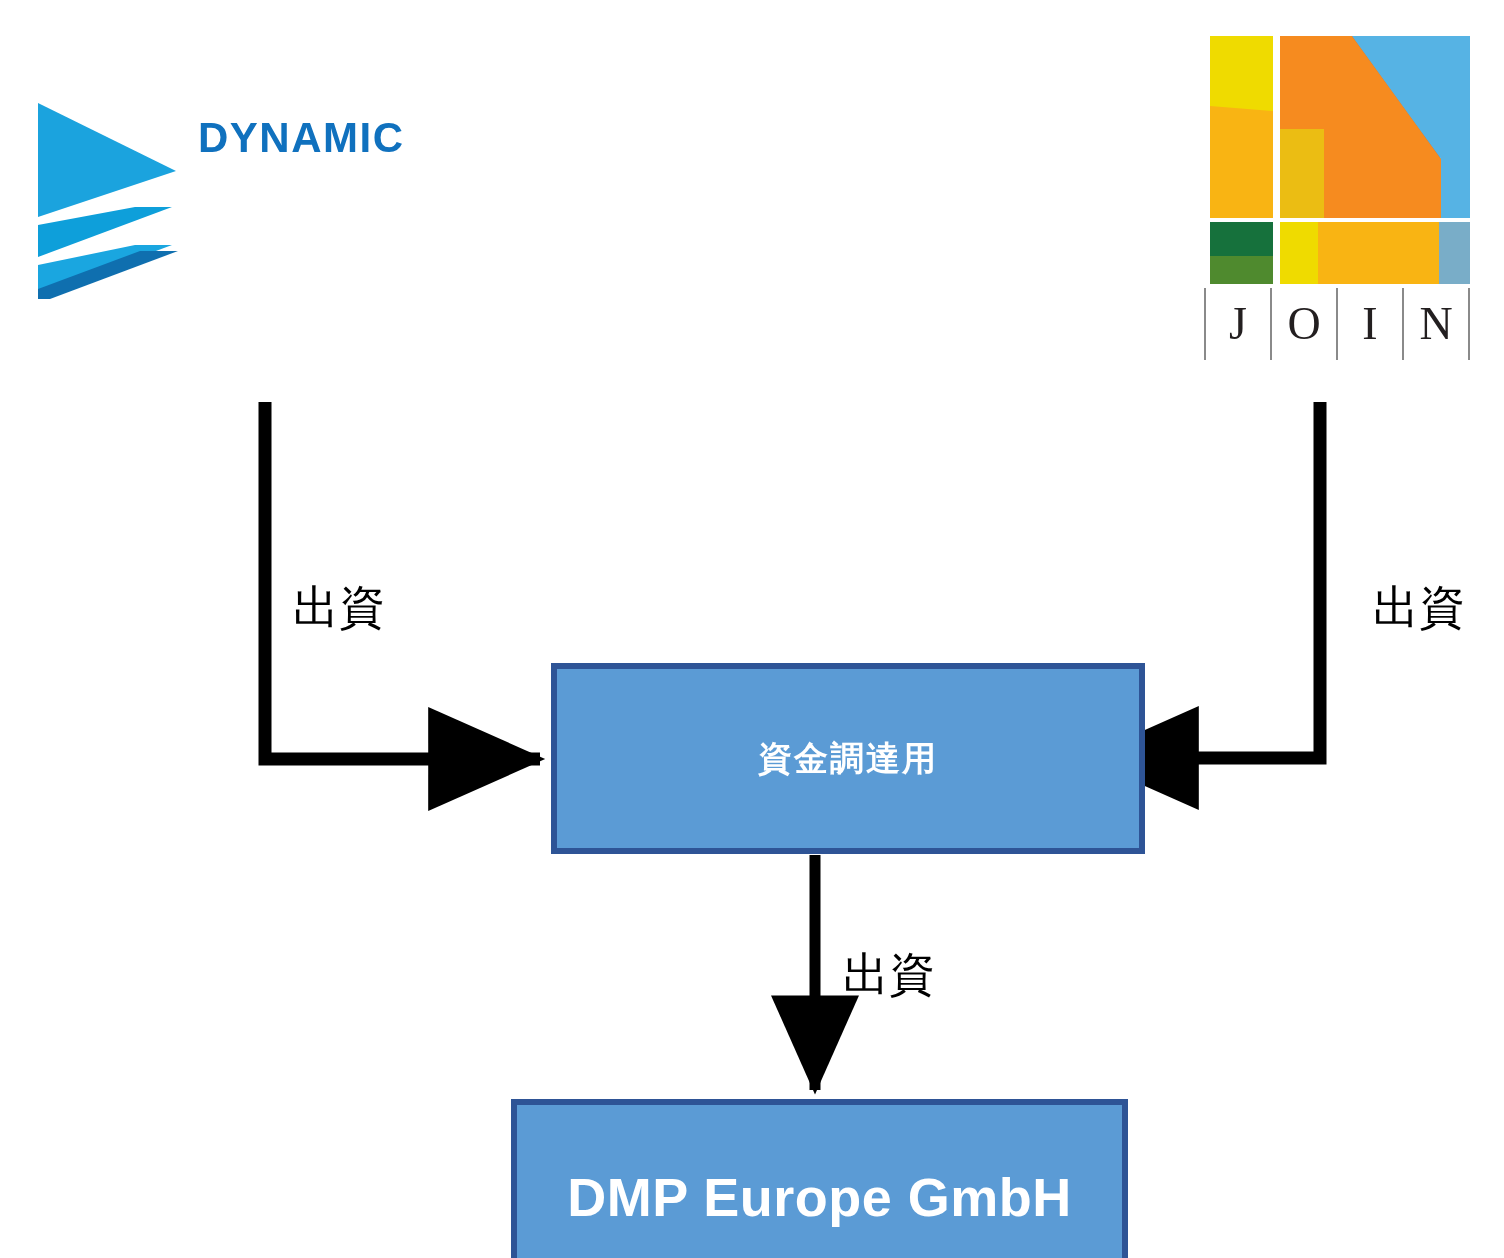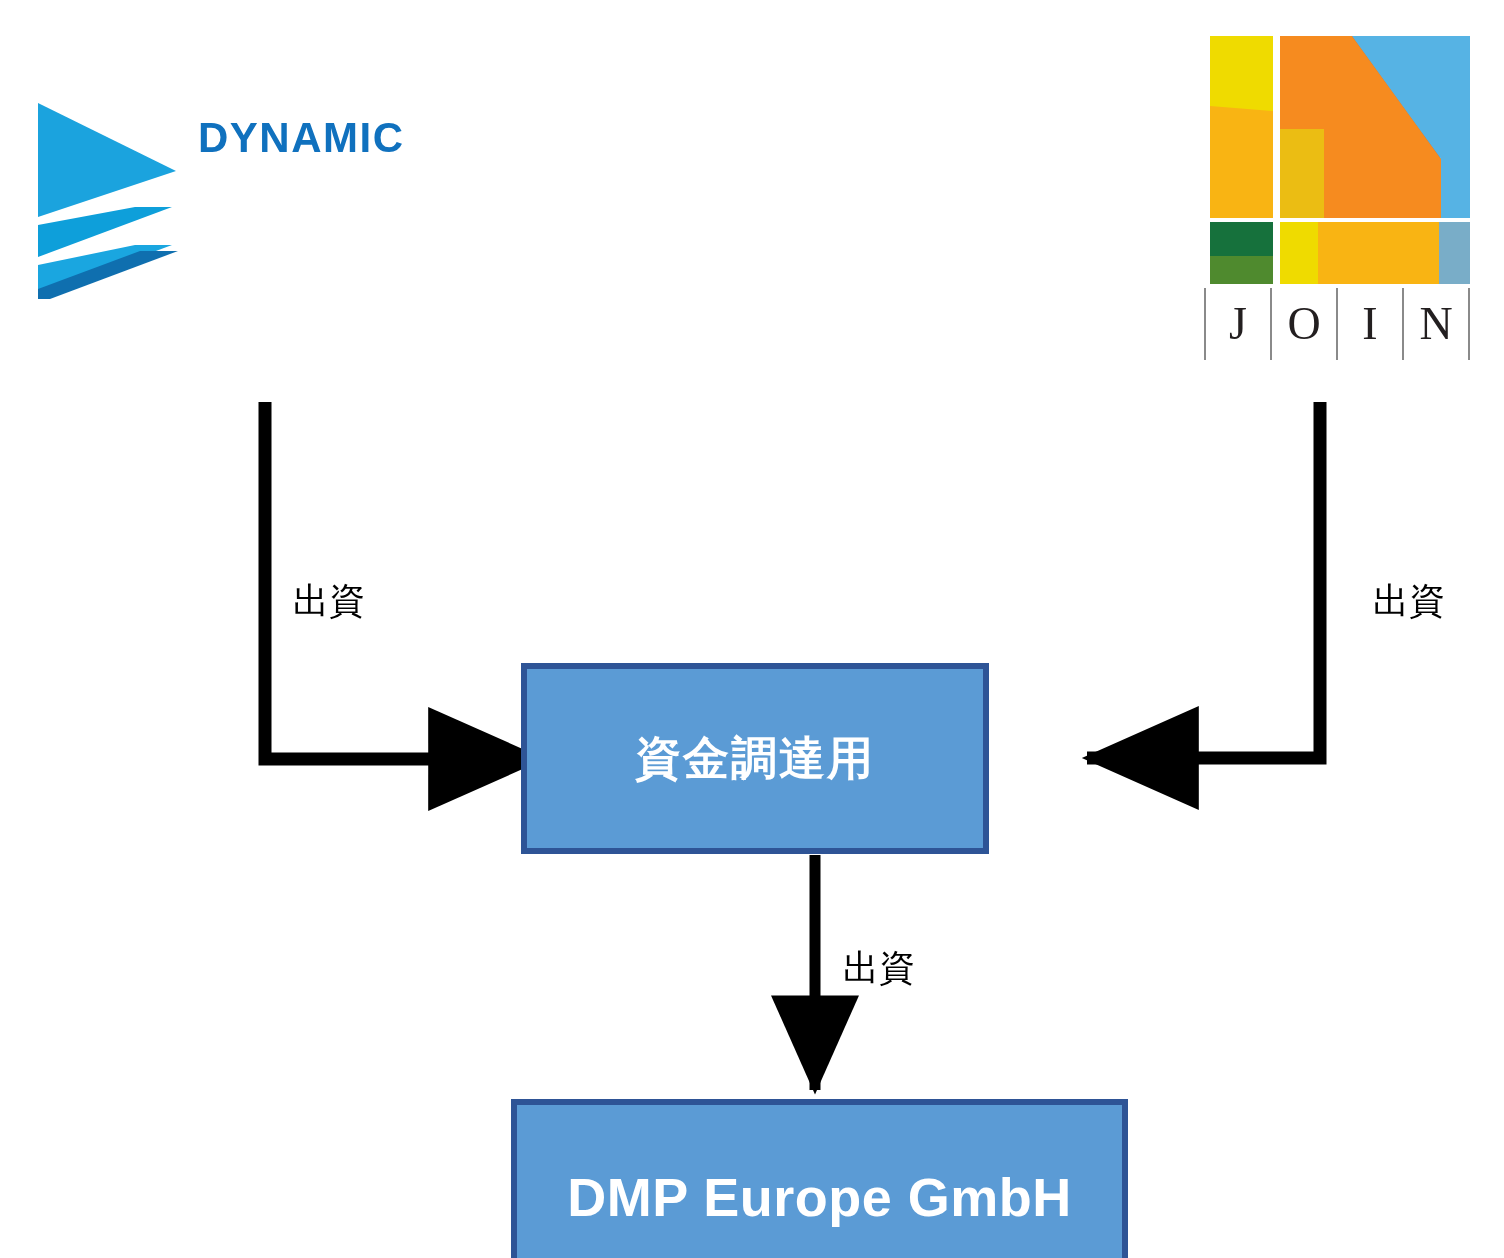--- a/index.html
+++ b/index.html
@@ -99,25 +99,25 @@
     background: #5B9BD5;
     border: 6px solid #2E5496;
     box-sizing: border-box;
     display: flex;
     align-items: center;
     justify-content: center;
     color: #ffffff;
     font-weight: 700;
   }
   #box-funding {
-    left: 521px;
+    left: 551px;
     top: 627px;
-    width: 468px;
+    width: 594px;
     height: 191px;
-    font-size: 46px;
+    font-size: 34px;
     letter-spacing: 2px;
   }
   #box-dmpeurope {
     left: 511px;
     top: 1063px;
     width: 617px;
     height: 195px;
     font-size: 54px;
     letter-spacing: 0.5px;
   }
@@ -127,21 +127,21 @@
     position: absolute;
     left: 0; top: 0;
     width: 1504px;
     height: 1258px;
     pointer-events: none;
   }
 
   
   .edge-label {
     position: absolute;
-    font-size: 36px;
+    font-size: 46px;
     color: #000000;
     white-space: nowrap;
     font-family: "DejaVu Sans", "Liberation Sans", sans-serif;
   }
   #label-left   { left: 293px;  top: 541px; }
   #label-right  { left: 1373px; top: 541px; }
   #label-center { left: 843px;  top: 908px; }
 </style>
 </head>
 <body>

